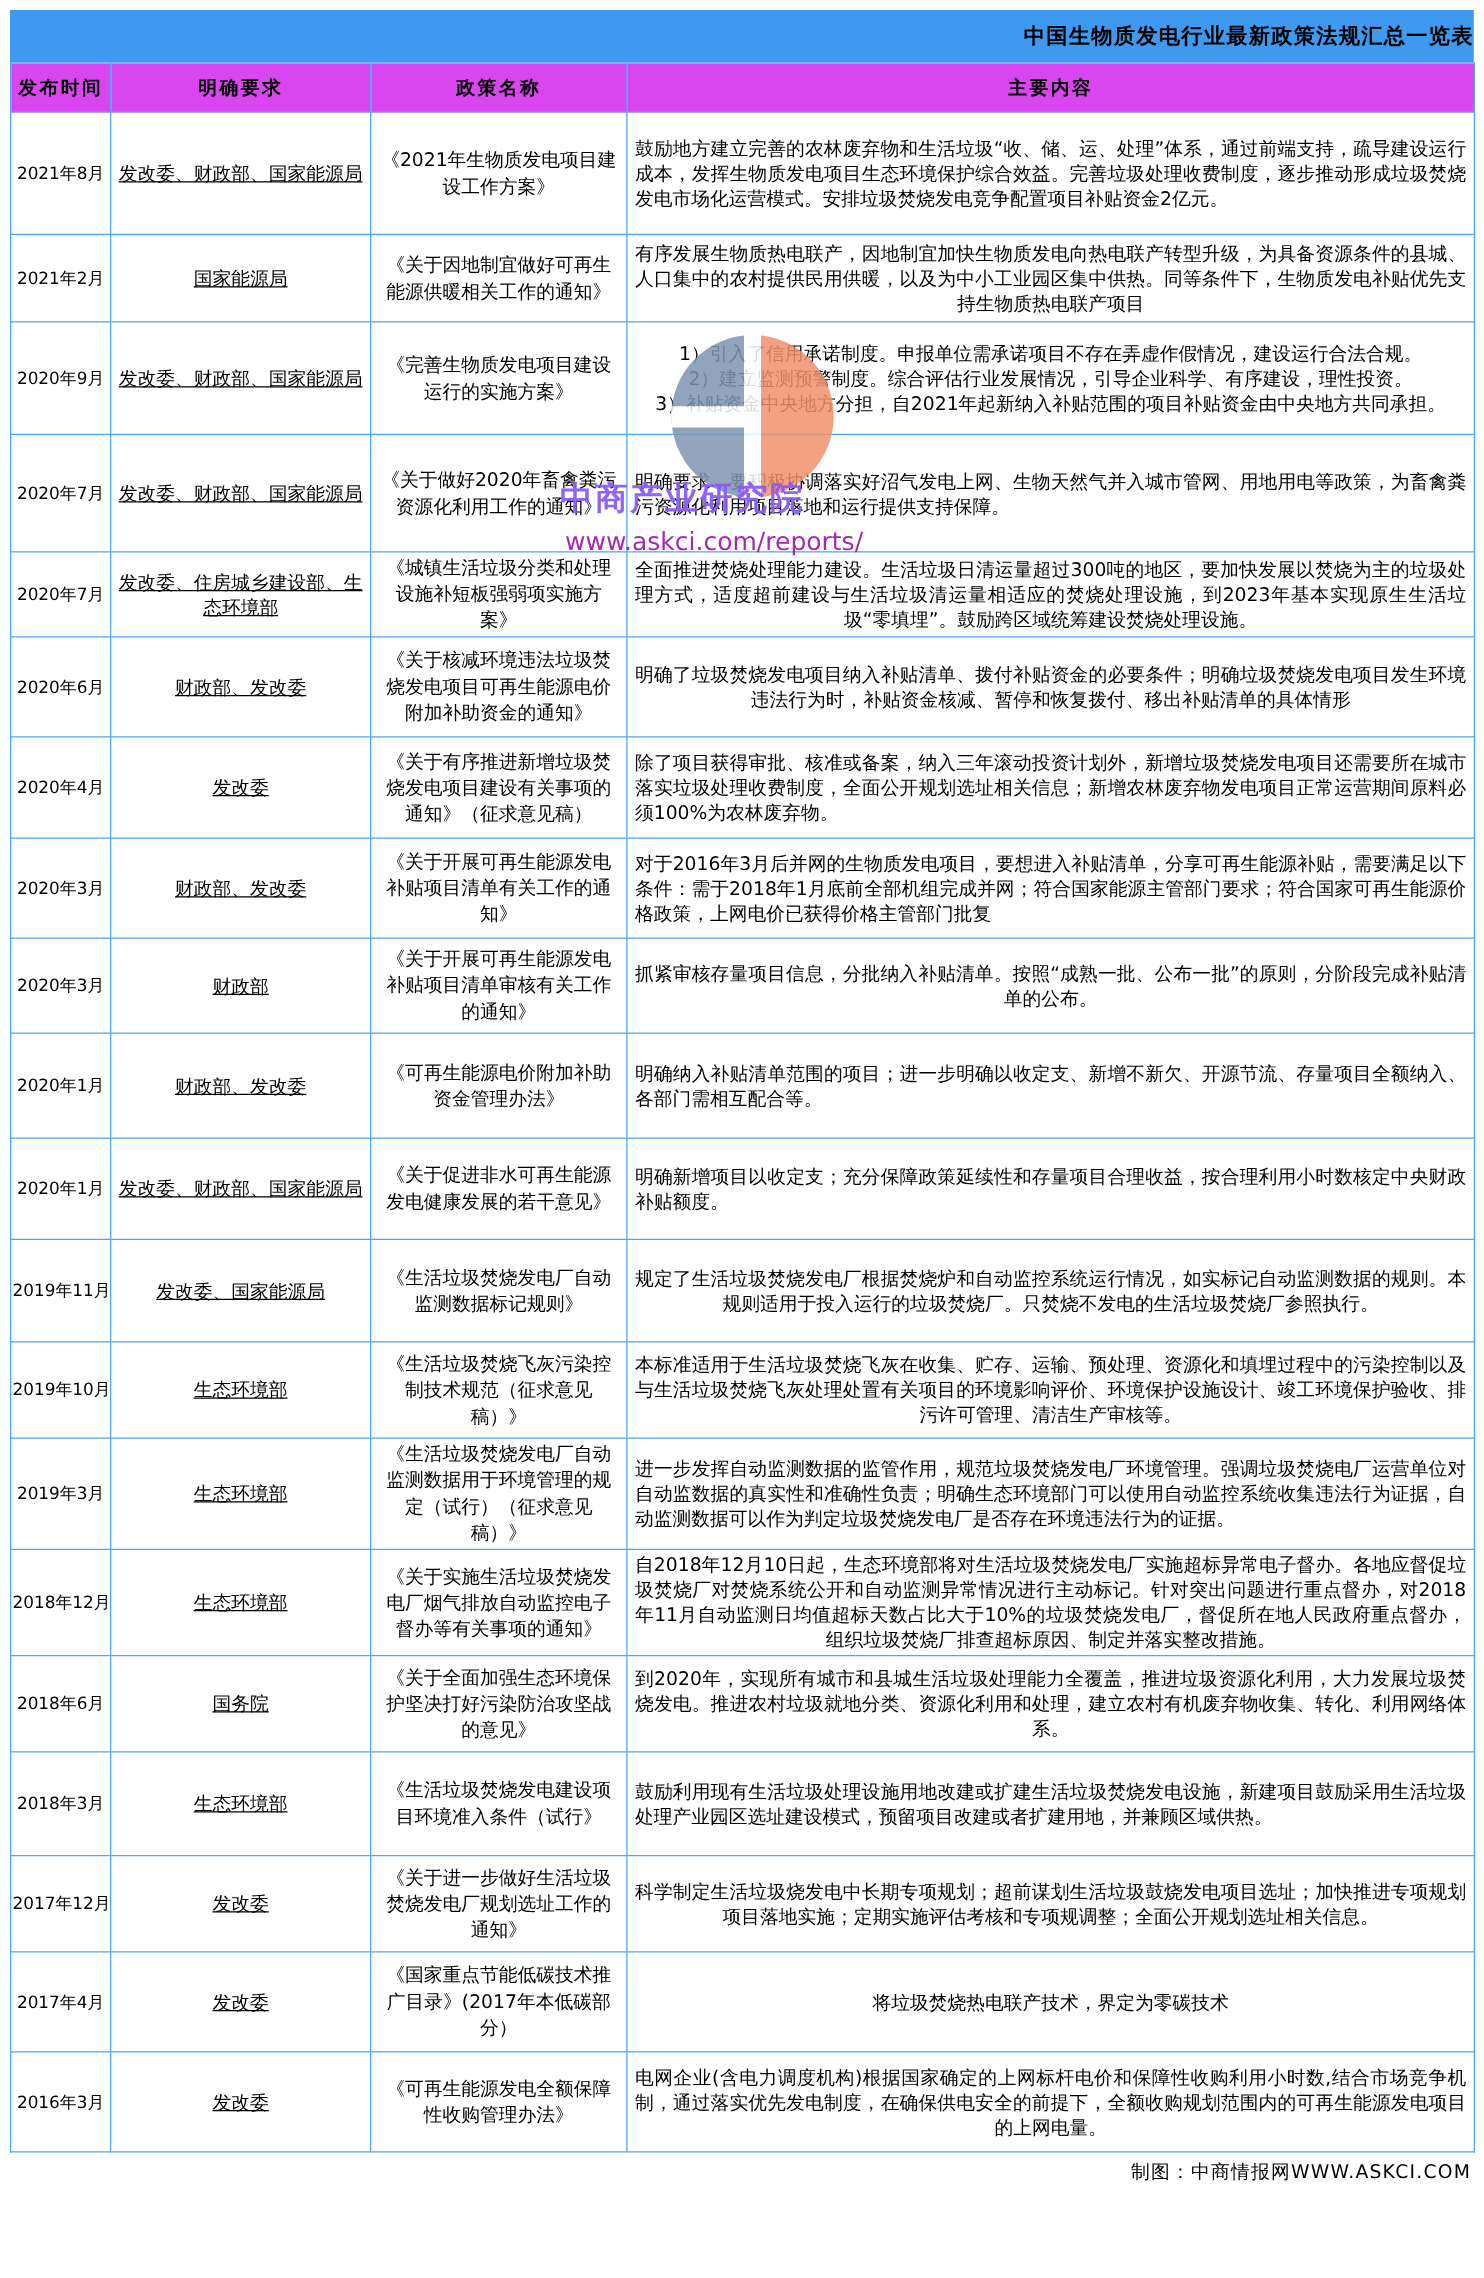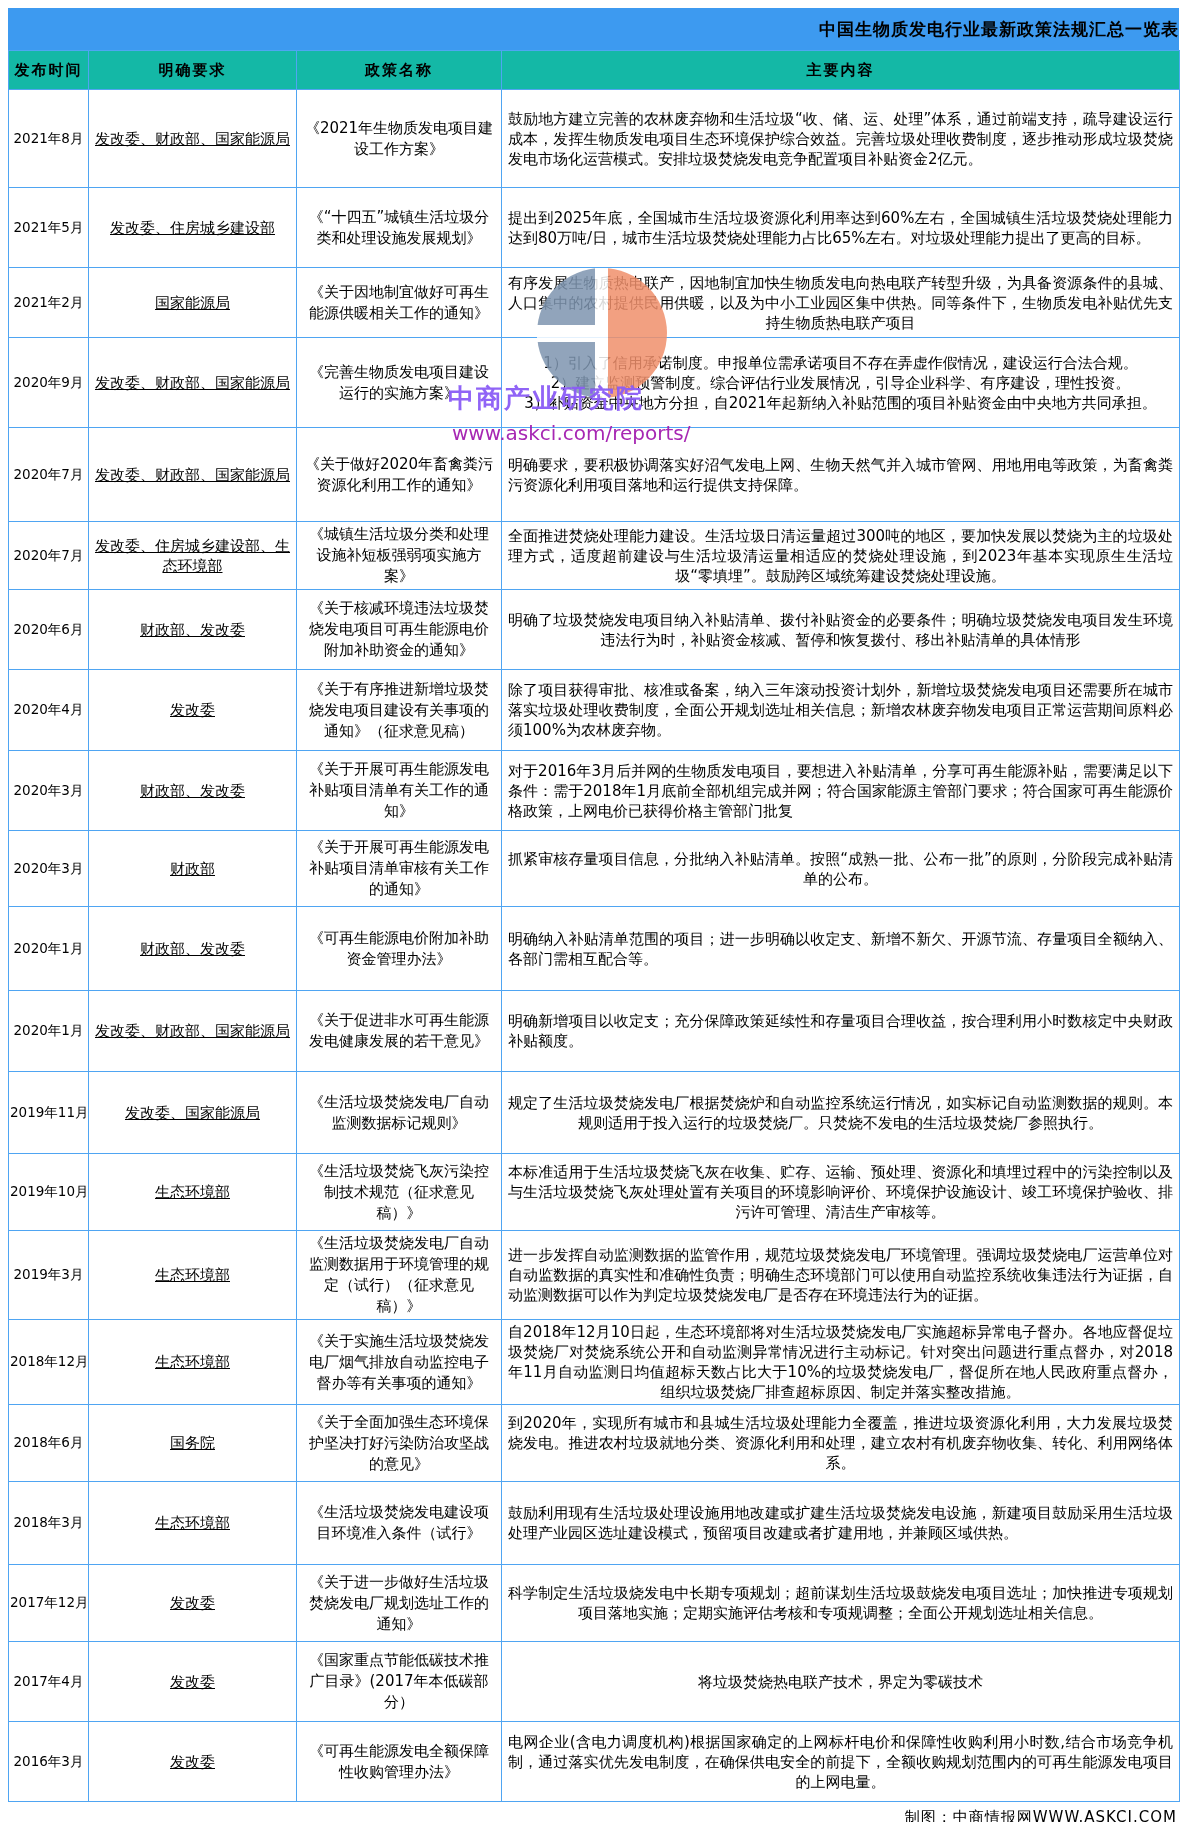--- a/index.html
+++ b/index.html
@@ -8,21 +8,21 @@
     font-family:"DejaVu Sans","Liberation Sans",sans-serif;color:#000;
   }
   .page{position:absolute;left:8px;top:8px;width:1171px;}
   .title-bar{
     height:42px;background:#3D9AF0;color:#000;font-weight:bold;
     font-size:17px;line-height:42px;text-align:right;letter-spacing:1px;
   }
   table{border-collapse:collapse;width:100%;table-layout:fixed;}
   th,td{border:1px solid #4FA5F2;}
   thead th{
-    background:#14b8a6;height:36px;font-size:15px;font-weight:bold;
+    background:#d946ef;height:36px;font-size:15px;font-weight:bold;
     text-align:center;letter-spacing:2px;
   }
   td{padding:2px 6px;font-size:15px;vertical-align:middle;overflow:hidden;}
   td.date{text-align:center;font-size:13.5px;padding:2px 1px;white-space:nowrap;}
   td.issuer{text-align:center;line-height:20px;text-decoration:underline;}
   td.policy{text-align:center;line-height:21px;}
   td.content{line-height:20px;text-align:justify;white-space:pre-line;text-align-last:left;}
   td.content.center{text-align-last:center;}
   .footer{
     height:30px;line-height:30px;text-align:right;font-size:15px;
@@ -67,26 +67,20 @@
         <th>主要内容</th>
       </tr>
     </thead>
     <tbody id="rows-body">
         <tr style="height: 98px;">
           <td class="date">2021年8月</td>
           <td class="issuer">发改委、财政部、国家能源局</td>
           <td class="policy">《2021年生物质发电项目建设工作方案》</td>
           <td class="content">鼓励地方建立完善的农林废弃物和生活垃圾“收、储、运、处理”体系，通过前端支持，疏导建设运行成本，发挥生物质发电项目生态环境保护综合效益。完善垃圾处理收费制度，逐步推动形成垃圾焚烧发电市场化运营模式。安排垃圾焚烧发电竞争配置项目补贴资金2亿元。</td>
         </tr>
-        <tr style="height: 80px;">
-          <td class="date">2021年5月</td>
-          <td class="issuer">发改委、住房城乡建设部</td>
-          <td class="policy">《“十四五”城镇生活垃圾分类和处理设施发展规划》</td>
-          <td class="content">提出到2025年底，全国城市生活垃圾资源化利用率达到60%左右，全国城镇生活垃圾焚烧处理能力达到80万吨/日，城市生活垃圾焚烧处理能力占比65%左右。对垃圾处理能力提出了更高的目标。</td>
-        </tr>
         <tr style="height: 70px;">
           <td class="date">2021年2月</td>
           <td class="issuer">国家能源局</td>
           <td class="policy">《关于因地制宜做好可再生能源供暖相关工作的通知》</td>
           <td class="content center">有序发展生物质热电联产，因地制宜加快生物质发电向热电联产转型升级，为具备资源条件的县城、人口集中的农村提供民用供暖，以及为中小工业园区集中供热。同等条件下，生物质发电补贴优先支持生物质热电联产项目</td>
         </tr>
         <tr style="height: 90px;">
           <td class="date">2020年9月</td>
           <td class="issuer">发改委、财政部、国家能源局</td>
           <td class="policy">《完善生物质发电项目建设运行的实施方案》</td>

